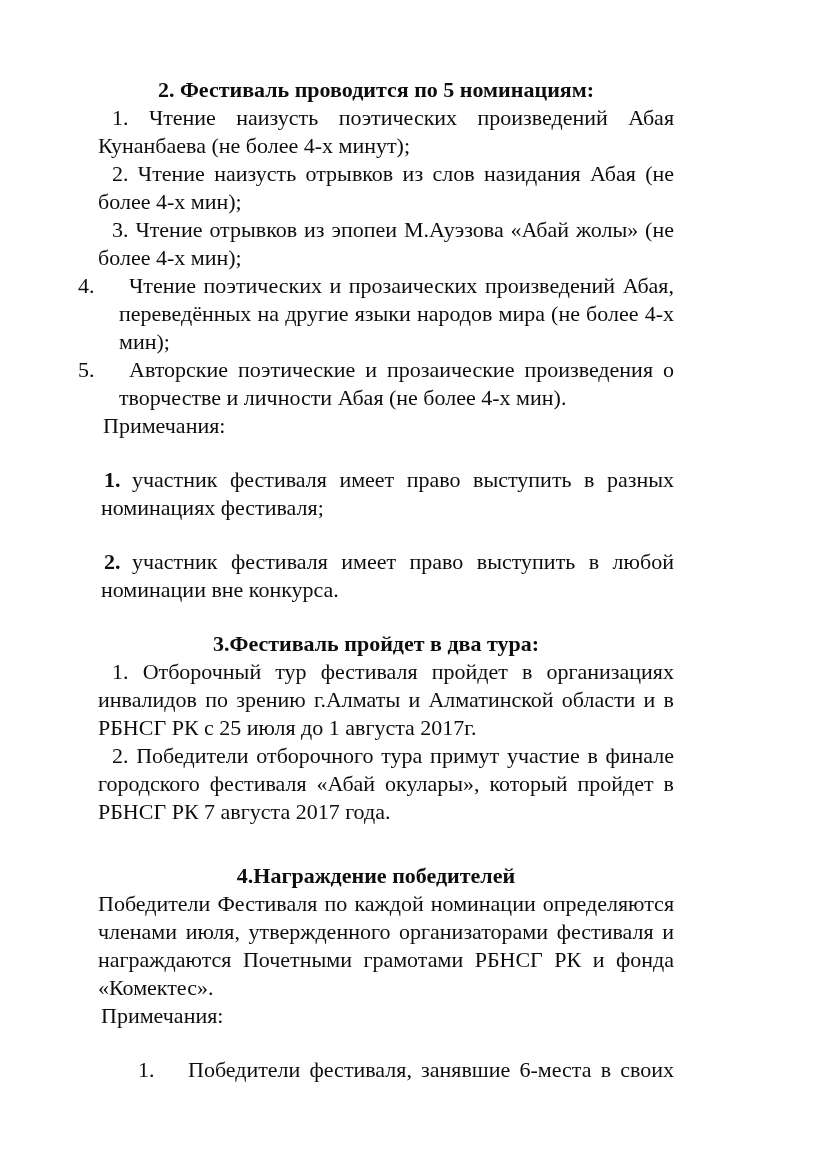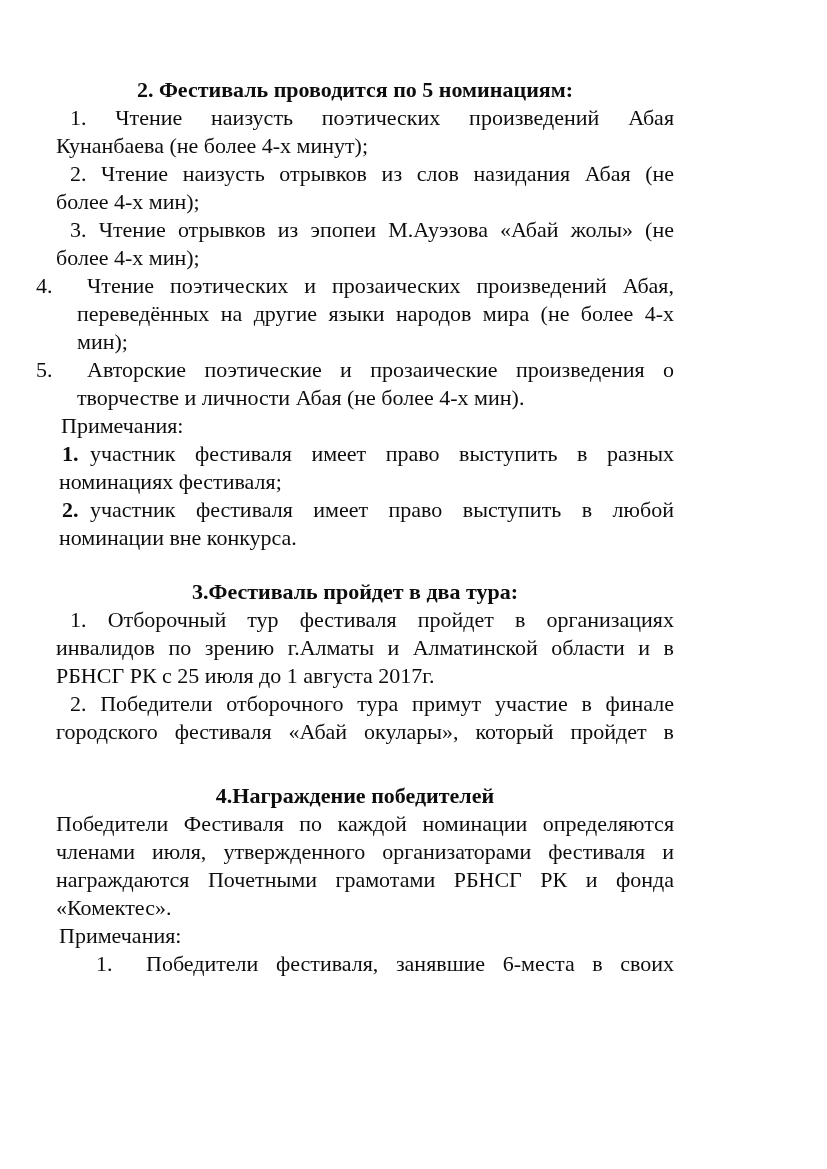--- a/index.html
+++ b/index.html
@@ -7,21 +7,21 @@
     padding: 0;
     background: #ffffff;
   }
   .page {
     position: relative;
     width: 726px;
     height: 1169px;
     background: #ffffff;
     color: #0d0d0d;
     box-sizing: border-box;
-    padding: 76px 52px 0 36px;
+    padding: 76px 52px 0 78px;
     font-family: "Liberation Serif", "DejaVu Serif", serif;
     font-size: 22px;
     line-height: 28px;
     overflow: hidden;
   }
   
   .h {
     margin: 0;
     font-size: 22px;
     line-height: 28px;
@@ -54,21 +54,21 @@
   .notes-label-2 { margin: 0 0 0 23px; }
 
   
   .note { position: relative; margin: 0 0 0 23px; }
   .note-num {
     position: absolute;
     left: 3px;
     top: 0;
     font-weight: 700;
   }
-  .note-body > .jl:first-child { text-indent: 31px; }
+  .note-body > .jl:first-child { text-indent: 31px; margin-top: 26px; }
 
   
   .note-final { position: relative; margin: 0 0 0 23px; }
   .note-final .note-num { left: 37px; font-weight: 400; }
   .note-final .note-body > .jl:first-child { text-indent: 87px; }
 </style>
 </head>
 <body>
 
 <div class="page">
@@ -126,20 +126,21 @@
   <section>
     <h2 class="h h-gap1">3.Фестиваль пройдет в два тура:</h2>
     <div class="p p-indent">
         <div class="jl">1. Отборочный тур фестиваля пройдет в организациях</div>
         <div class="jl">инвалидов по зрению г.Алматы и Алматинской области и в</div>
         <div class="jl jl-last">РБНСГ РК с 25 июля до 1 августа 2017г.</div>
       </div>
     <div class="p p-indent">
         <div class="jl">2. Победители отборочного тура примут участие в финале</div>
         <div class="jl">городского фестиваля «Абай окулары», который пройдет в</div>
+        <div class="jl jl-last">РБНСГ РК 7 августа 2017 года.</div>
       </div>
   </section>
 
   <section>
     <h2 class="h h-gap2">4.Награждение победителей</h2>
     <div class="p">
         <div class="jl">Победители Фестиваля по каждой номинации определяются</div>
         <div class="jl">членами июля, утвержденного организаторами фестиваля и</div>
         <div class="jl">награждаются Почетными грамотами РБНСГ РК и фонда</div>
         <div class="jl jl-last">«Комектес».</div>

